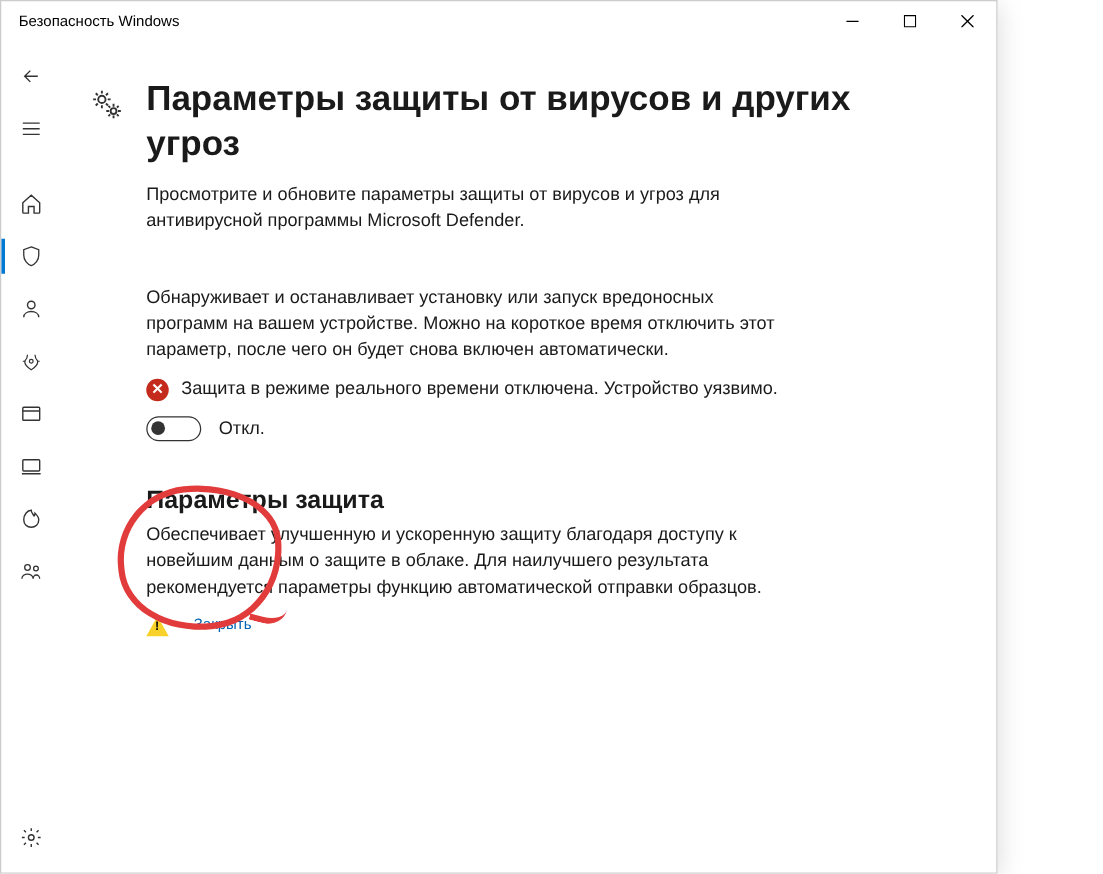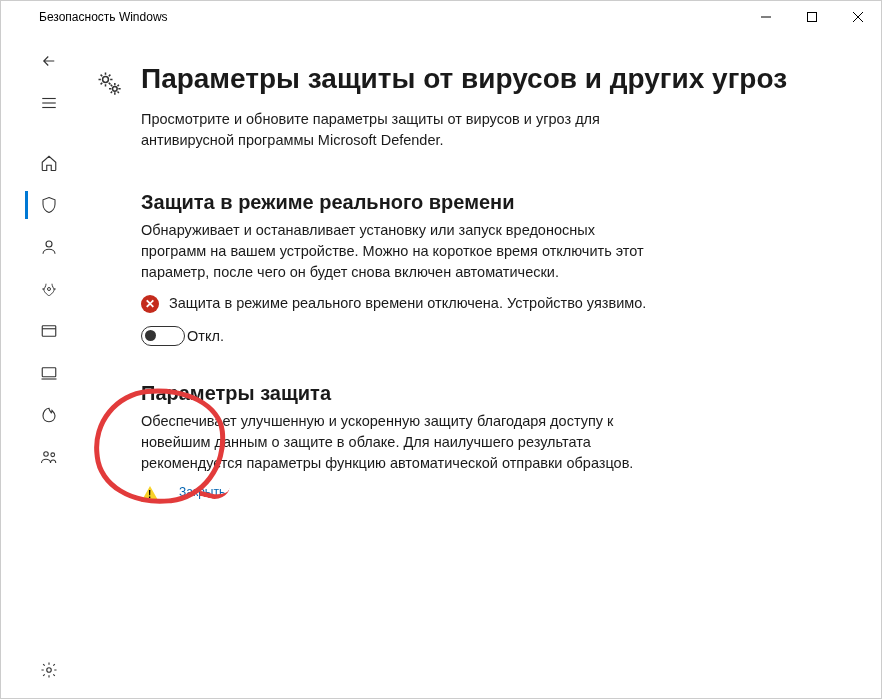--- a/index.html
+++ b/index.html
@@ -5,28 +5,27 @@
     * { margin: 0; padding: 0; box-sizing: border-box; }
     body {
       font-family: "Segoe UI", Tahoma, sans-serif;
       background: #fff;
       width: 882px;
       height: 699px;
       overflow: hidden;
       position: relative;
     }
     .window {
-      width: 882px;
+      width: 798px;
       height: 699px;
       border: 1px solid #ccc;
       box-shadow: 0 4px 20px rgba(0,0,0,0.15);
       display: flex;
       flex-direction: column;
       background: #fff;
-      padding-left: 24px;
     }
     .titlebar {
       height: 32px;
       display: flex;
       align-items: center;
       justify-content: space-between;
       font-size: 12px;
       color: #000;
     }
     .titlebar .title {
@@ -161,21 +160,21 @@
       position: absolute;
       left: -2px;
       top: 2px;
       font-size: 10px;
       font-weight: bold;
       color: #000;
     }
     .toggle-row {
       display: flex;
       align-items: center;
-      gap: 2px;
+      gap: 14px;
       margin-top: 4px;
     }
     .toggle {
       width: 44px;
       height: 20px;
       border: 1.5px solid #333;
       border-radius: 20px;
       position: relative;
       background: #fff;
     }
@@ -323,21 +322,20 @@
               <circle cx="17" cy="17" r="2"></circle>
               <path d="M17 12v2M17 20v2M12 17h2M20 17h2M13.5 13.5l1.2 1.2M19.3 19.3l1.2 1.2M13.5 20.5l1.2-1.2M19.3 14.7l1.2-1.2"></path>
             </svg>
         </div>
         <h1>Параметры защиты от вирусов и других угроз</h1>
       </div>
 
       <p class="subtitle">Просмотрите и обновите параметры защиты от вирусов и угроз для антивирусной программы Microsoft Defender.</p>
 
       <div class="section">
-        <h2>Защита в режиме реального времени</h2>
         <p class="desc">Обнаруживает и останавливает установку или запуск вредоносных программ на вашем устройстве. Можно на короткое время отключить этот параметр, после чего он будет снова включен автоматически.</p>
         <div class="warn-row">
           <div class="warn-icon-red">✕</div>
           <div class="txt">Защита в режиме реального времени отключена. Устройство уязвимо.</div>
         </div>
         <div class="toggle-row">
           <div class="toggle"></div>
           <div class="toggle-label">Откл.</div>
         </div>
       </div>

